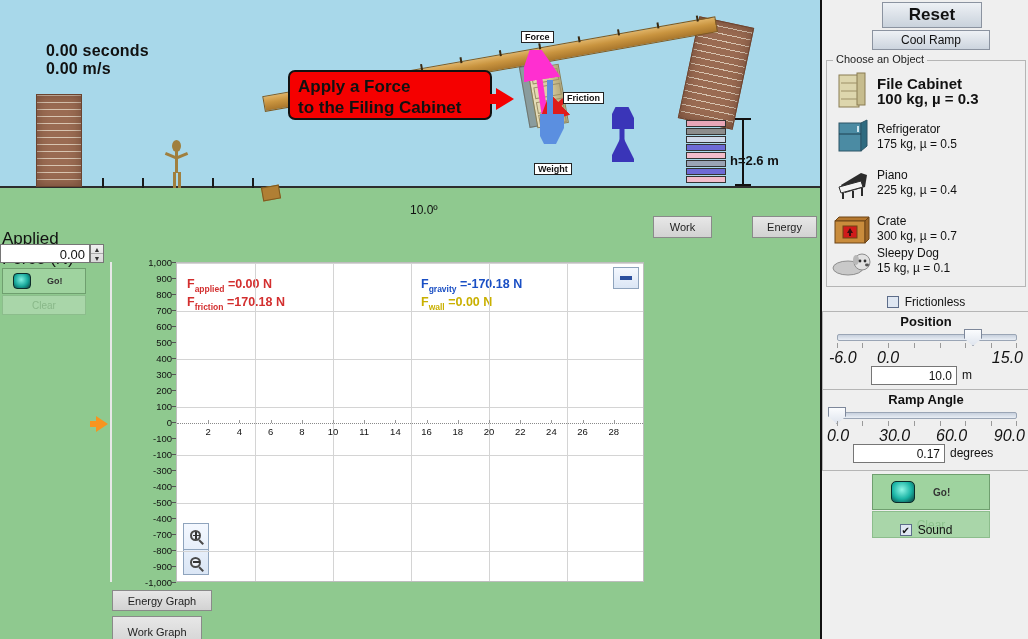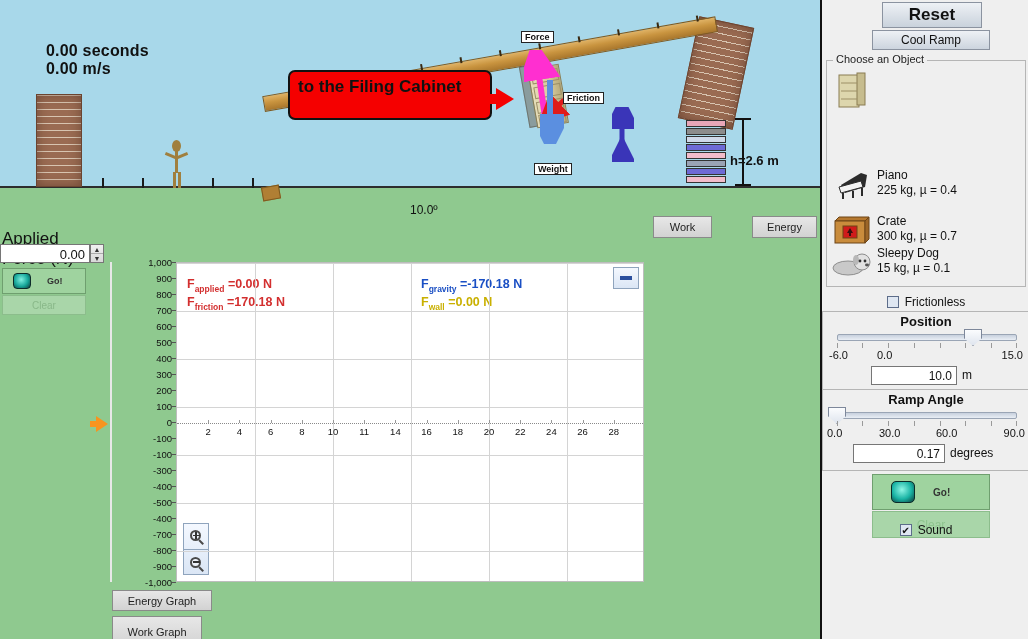--- a/index.html
+++ b/index.html
@@ -291,21 +291,21 @@
     position:absolute; left:14px; top:22px; width:180px; height:7px;
     background:linear-gradient(180deg,#c7d0dd,#e9eef5); border:1px solid #9aa5b5; border-radius:2px;
   }
   .sl-thumb {
     position:absolute; top:17px; width:18px; height:17px;
     background:linear-gradient(180deg,#fbfcfe,#dfe5ee); border:1px solid #7d879a;
     clip-path: polygon(0 0, 100% 0, 100% 55%, 50% 100%, 0 55%);
   }
   .sl-ticks { position:absolute; left:14px; top:31px; width:180px; height:6px; }
   .sl-ticks i { position:absolute; top:0; width:1px; height:5px; background:#9a9a9a; }
-  .sl-lbl { position:absolute; top:37px; font-size:11px; color:#111; }
+  .sl-lbl { position:absolute; top:37px; font-size:16px; color:#111;font-style:italic; }
   .sl-field {
     position:absolute; top:54px; height:19px; background:#fff; border:1px solid #767676;
     text-align:right; font-size:12px; color:#111; padding:2px 4px 0 0;
   }
   .sl-unit { position:absolute; top:56px; font-size:12px; color:#111; }
 
   #go-big {
     position:absolute; left:50px; top:474px; width:118px; height:36px;
     background:#9fd39f; border:1px solid #6f9f6f; display:flex; align-items:center;
   }
@@ -426,20 +426,21 @@
         <polygon points="0,0 7,3.5 0,7" fill="#3a35b8"></polygon>
         </marker>
       <marker id="mD2" markerWidth="7" markerHeight="7" refX="3" refY="3.5" orient="auto">
         <polygon points="0,0 7,3.5 0,7" fill="#3a35b8"></polygon>
         </marker>
     </defs>
     <line x1="10" y1="48" x2="10" y2="7" stroke="#3a35b8" stroke-width="5" marker-end="url(#mD1)" marker-start="url(#mD2)"></line>
   </svg>
 
   <div id="banner">
+    <div>Apply a Force</div>
     <div>to the Filing Cabinet</div>
   </div>
   <div id="banner-arrow-tail"></div>
   <div id="banner-arrow"></div>
 
   <div id="angle-label">10.0º</div>
 
   <div class="btn" id="work-btn">Work</div>
   <div class="btn" id="energy-btn">Energy</div>
 
@@ -607,22 +608,40 @@
     <div class="obj-row selected" style="top:10px;">
       <div class="obj-icon">
         <svg width="42" height="40">
             <rect x="8" y="4" width="20" height="32" fill="#ddd6ad" stroke="#8a7d52"></rect>
           <rect x="26" y="2" width="8" height="32" fill="#c6bc8e" stroke="#8a7d52"></rect>
           <line x1="10" y1="12" x2="26" y2="12" stroke="#9d9067"></line>
           <line x1="10" y1="20" x2="26" y2="20" stroke="#9d9067"></line>
           <line x1="10" y1="28" x2="26" y2="28" stroke="#9d9067"></line>
           </svg>
       </div>
-    </div>
-
+      <div class="obj-text">
+        <div class="obj-name">File Cabinet</div>
+        <div class="obj-spec">100 kg, µ = 0.3</div>
+      </div>
+    </div>
+
+    <div class="obj-row" style="top:56px;">
+      <div class="obj-icon">
+        <svg width="42" height="40">
+            <rect x="8" y="6" width="22" height="28" fill="#4b8ba3" stroke="#2c5566"></rect>
+          <polygon points="30,6 36,3 36,29 30,34" fill="#2f6b80" stroke="#2c5566"></polygon>
+          <line x1="8" y1="17" x2="30" y2="17" stroke="#1e4050"></line>
+          <rect x="26" y="9" width="2" height="6" fill="#cfe5ee"></rect>
+          </svg>
+      </div>
+      <div class="obj-text">
+        <div class="obj-name">Refrigerator</div>
+        <div class="obj-spec">175 kg, µ = 0.5</div>
+      </div>
+    </div>
 
     <div class="obj-row" style="top:102px;">
       <div class="obj-icon">
         <svg width="42" height="40">
             <polygon points="10,22 30,10 36,12 34,24 14,30" fill="#2b2b2b"></polygon>
           <polygon points="8,24 30,18 32,24 10,30" fill="#f2f2f2" stroke="#2b2b2b"></polygon>
           <line x1="12" y1="30" x2="12" y2="36" stroke="#2b2b2b" stroke-width="2"></line>
           <line x1="22" y1="28" x2="22" y2="35" stroke="#2b2b2b" stroke-width="2"></line>
           <line x1="31" y1="25" x2="31" y2="33" stroke="#2b2b2b" stroke-width="2"></line>
           </svg>

